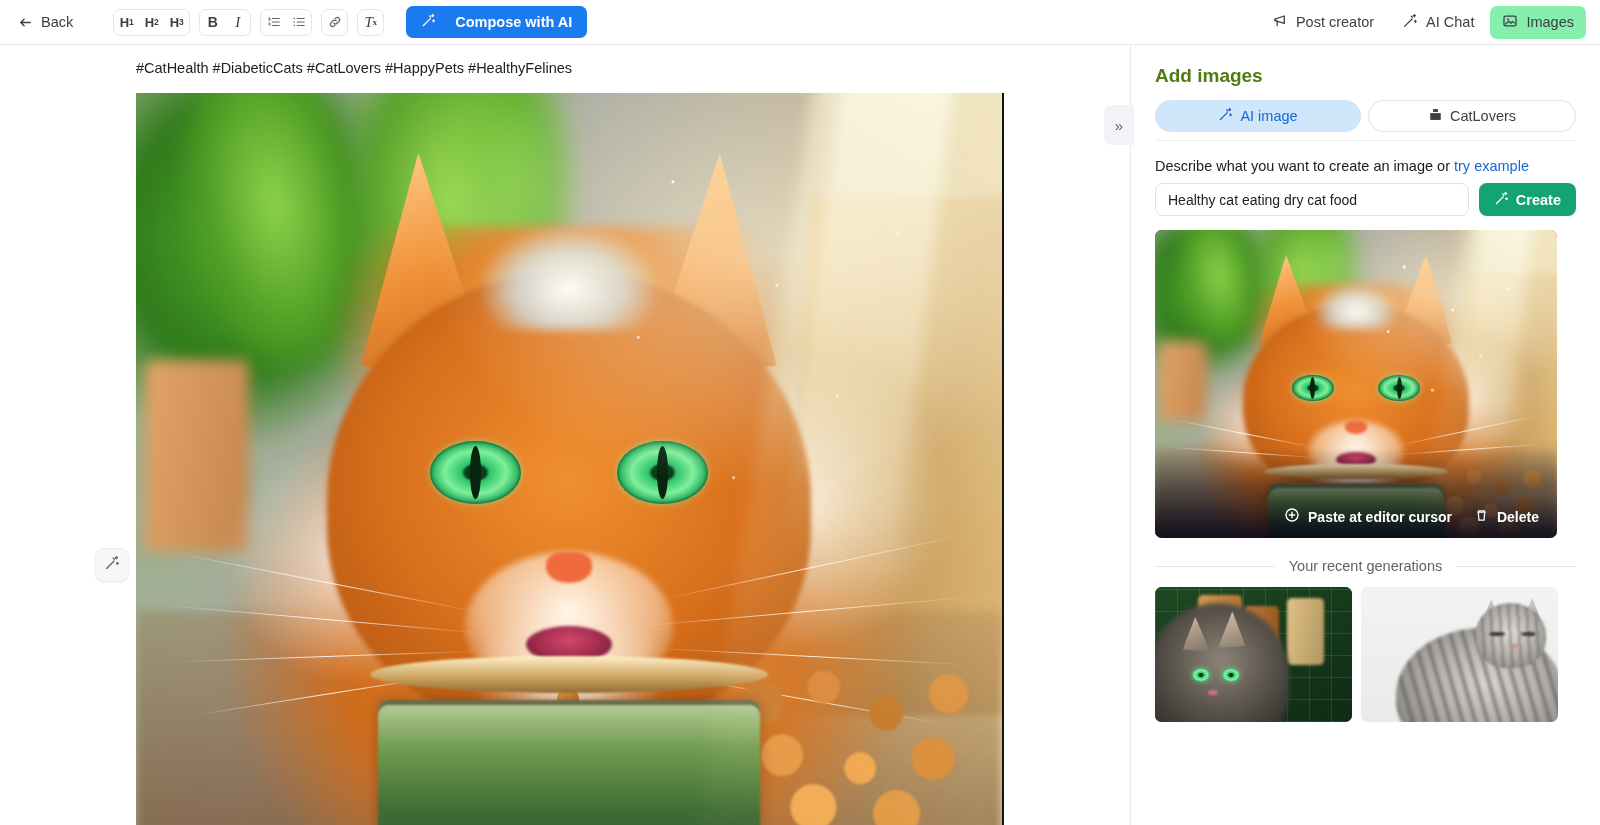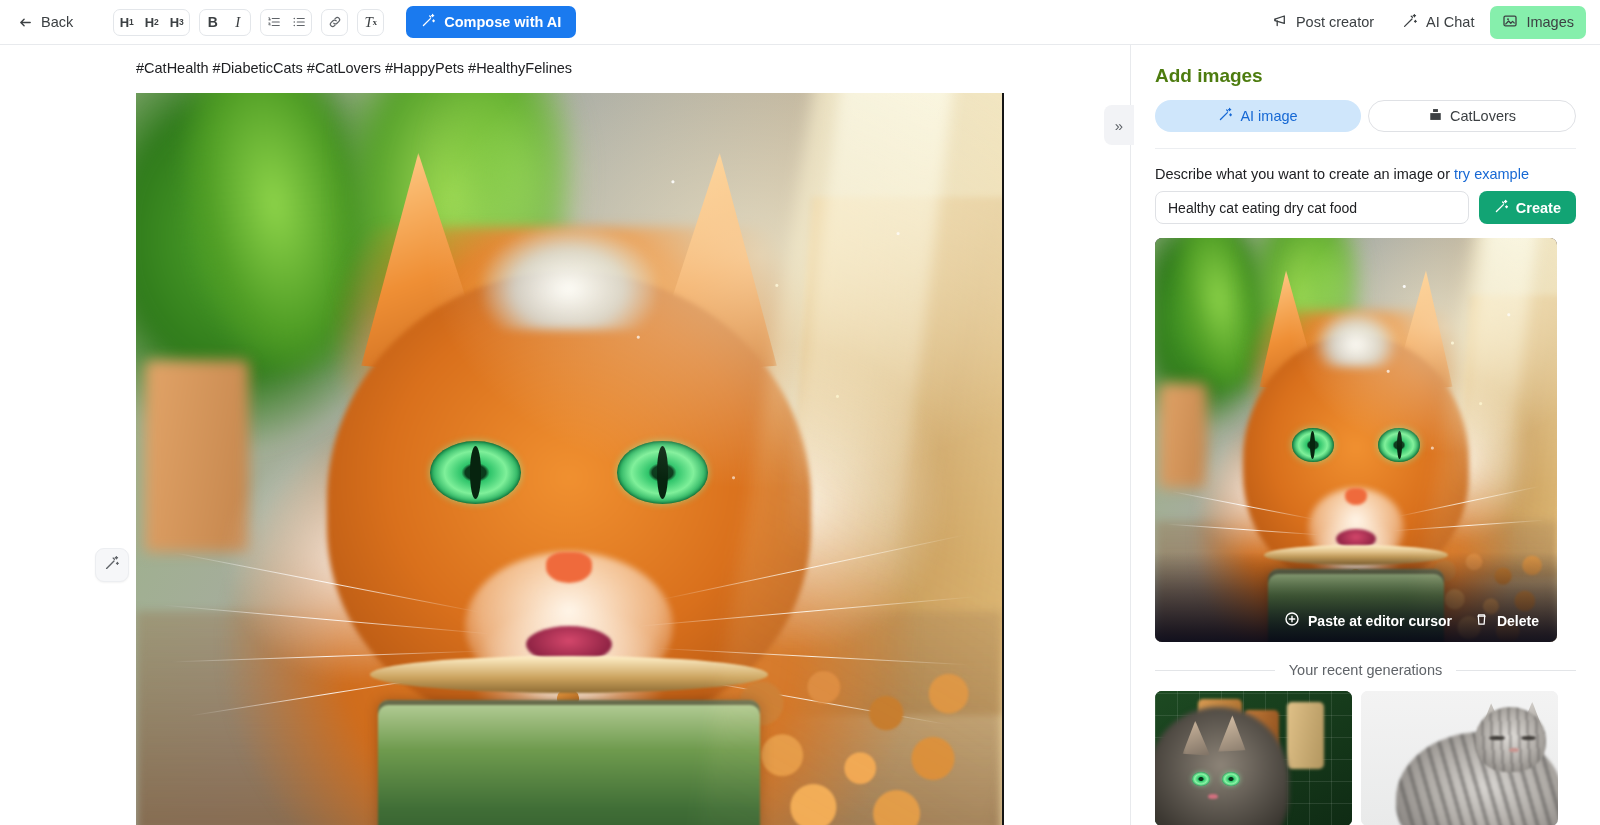--- a/index.html
+++ b/index.html
@@ -39,21 +39,21 @@
     min-width:25px; height:25px; padding:0 5px;
     cursor:pointer; color:#3c4043;
     font-size:13px; font-weight:600;
   }
   .tool-btn sub { font-size:8.5px; font-weight:600; }
   .tool-btn svg { display:block; }
   .tool-btn.italic { font-style:italic; font-family:"Liberation Serif", serif; font-weight:400; font-size:15px; }
   .tool-btn.bold { font-weight:700; font-size:14px; }
 
   .compose-btn {
-    display:flex; align-items:center; gap:8px;
+    display:flex; align-items:center; gap:19px;
     background:#1a7aef; color:#fff;
     font-size:14.5px; font-weight:700;
     border-radius:7px; padding:12px 15px; height:32px;
     cursor:pointer; margin-left:13px;
     white-space:nowrap;
   }
   .spacer { flex:1; }
 
   .top-right { display:flex; align-items:center; gap:4px; }
   .tr-item {
@@ -98,21 +98,21 @@
     z-index:30;
   }
 
   
   .panel {
     flex:1; border-left:1px solid #e8eaed;
     background:#fff; padding:0 24px; position:relative; overflow:hidden;
   }
   .panel-title { font-size:19px; font-weight:700; color:#4d7c0f; margin:20px 0 13px 0; }
   .seg {
-    display:flex; gap:7px; padding-bottom:16px;
+    display:flex; gap:7px; padding-bottom:8px;
     border-bottom:1px solid #eceef1;
   }
   .seg-btn {
     flex:1; height:32px; border-radius:17px;
     display:flex; align-items:center; justify-content:center; gap:7px;
     font-size:14.5px; cursor:pointer;
   }
   .seg-btn.on { background:#cfe6fb; color:#1668d4; font-weight:400; }
   .seg-btn.off { border:1px solid #dfe1e5; color:#3c4043; background:#fff; }
 
@@ -130,21 +130,21 @@
   .create-btn {
     display:flex; align-items:center; justify-content:center; gap:7px;
     background:#12a474; color:#fff; font-weight:700; font-size:14.5px;
     border-radius:8px; padding:0 15px; height:33px; cursor:pointer;
     white-space:nowrap;
   }
 
   
   .preview {
     margin-top:14px; position:relative;
-    width:402px; height:404px;
+    width:402px; height:308px;
     border-radius:7px; overflow:hidden;
     background:#0c0b1d;
   }
   .preview-overlay {
     position:absolute; left:0; right:0; bottom:0; height:90px;
     display:flex; align-items:flex-end; justify-content:flex-end;
     gap:22px; padding:0 18px 12px 0;
     background:linear-gradient(to top, rgba(6,6,22,.92), rgba(6,6,22,.45) 55%, rgba(6,6,22,0));
   }
   .ov-btn {

